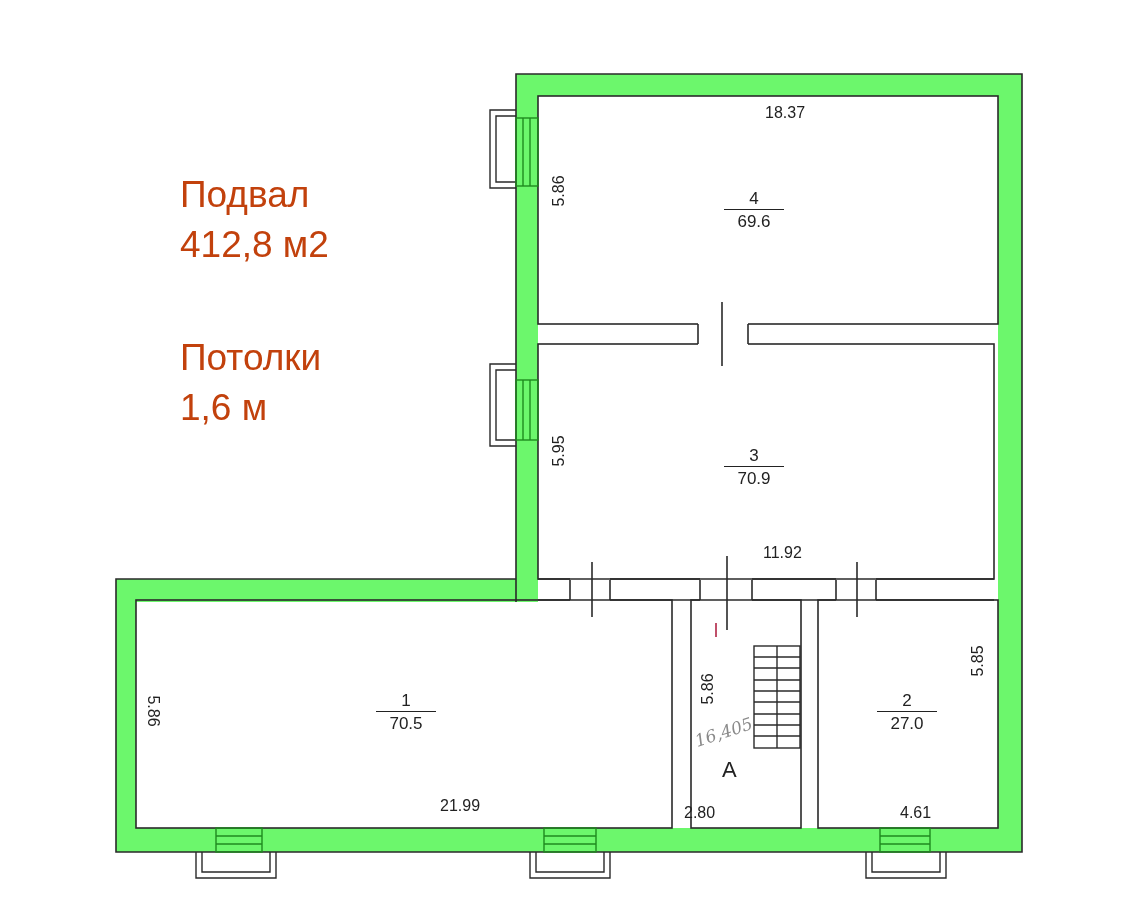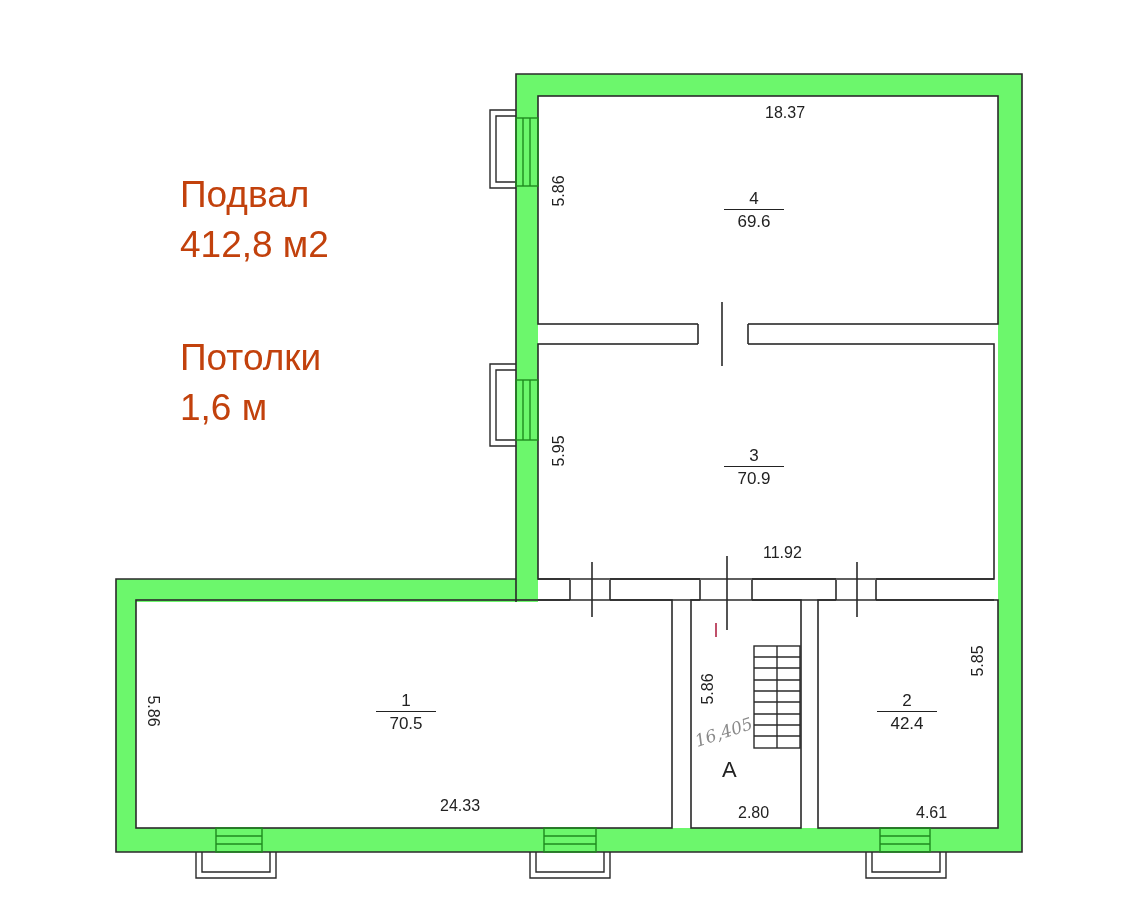--- a/index.html
+++ b/index.html
@@ -152,28 +152,28 @@
     <span class="num">3</span>
     <span class="area">70.9</span>
   </div>
   <div class="dim" style="left:763px; top:544px;">11.92</div>
   <div class="dim vert" style="left:543px; top:442px;">5.95</div>
 
   <div class="room-label" style="left:376px; top:692px;">
     <span class="num">1</span>
     <span class="area">70.5</span>
   </div>
-  <div class="dim" style="left:440px; top:797px;">24.33</div>
+  <div class="dim" style="left:440px; top:797px;">21.99</div>
   <div class="dim vert-cw" style="left:137px; top:702px;">5.86</div>
 
   <div class="stair-letter" style="left:722px; top:757px;">А</div>
-  <div class="dim" style="left:738px; top:804px;">2.80</div>
+  <div class="dim" style="left:684px; top:804px;">2.80</div>
   <div class="dim vert" style="left:692px; top:680px;">5.86</div>
   <div class="handwritten" style="left:694px; top:722px;">16,405</div>
 
   <div class="room-label" style="left:877px; top:692px;">
     <span class="num">2</span>
-    <span class="area">42.4</span>
+    <span class="area">27.0</span>
   </div>
-  <div class="dim" style="left:900px; top:804px;margin-left:16px;">4.61</div>
+  <div class="dim" style="left:900px; top:804px;">4.61</div>
   <div class="dim vert" style="left:962px; top:652px;">5.85</div>
 
 </div>
 
 </body></html>

